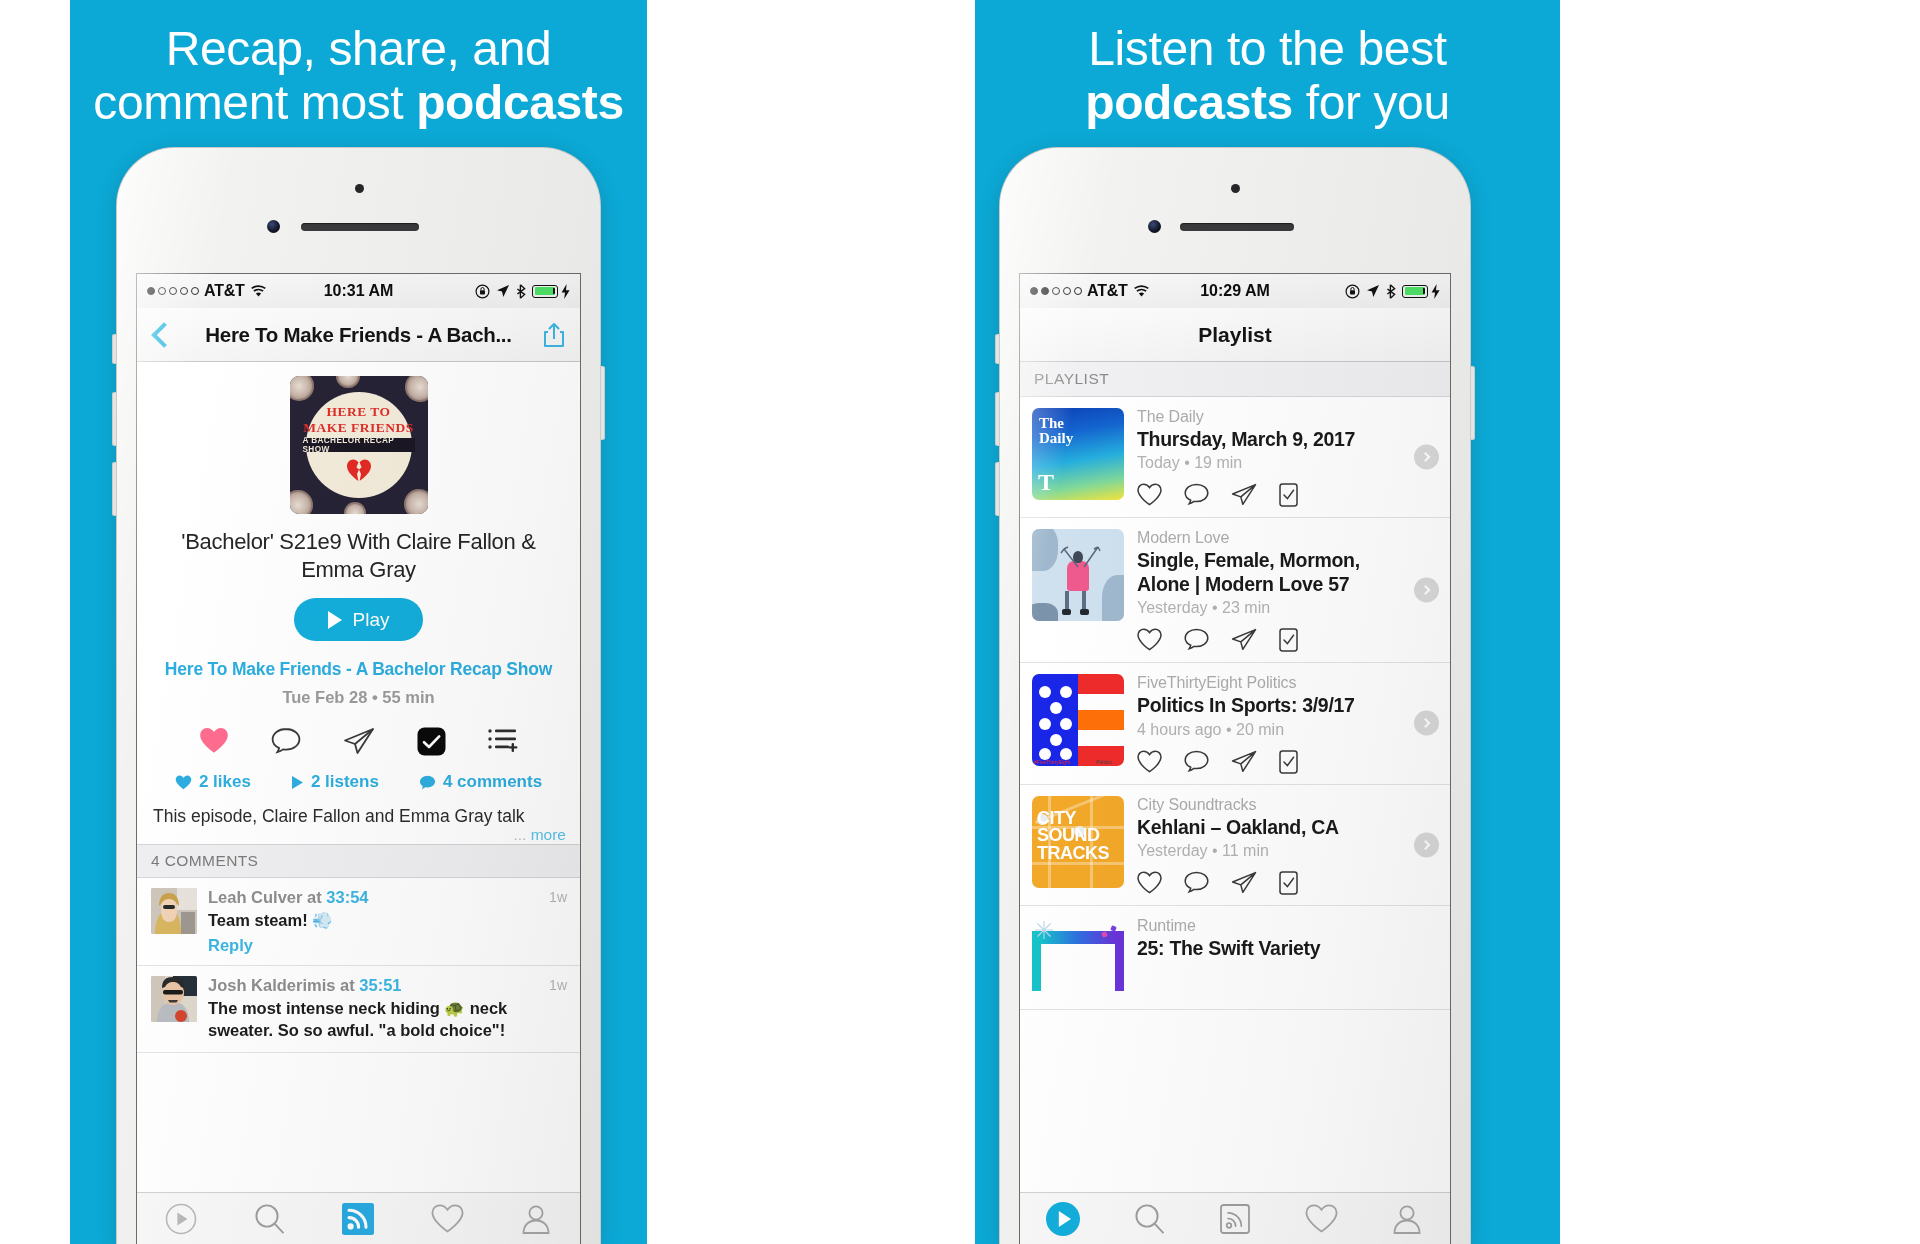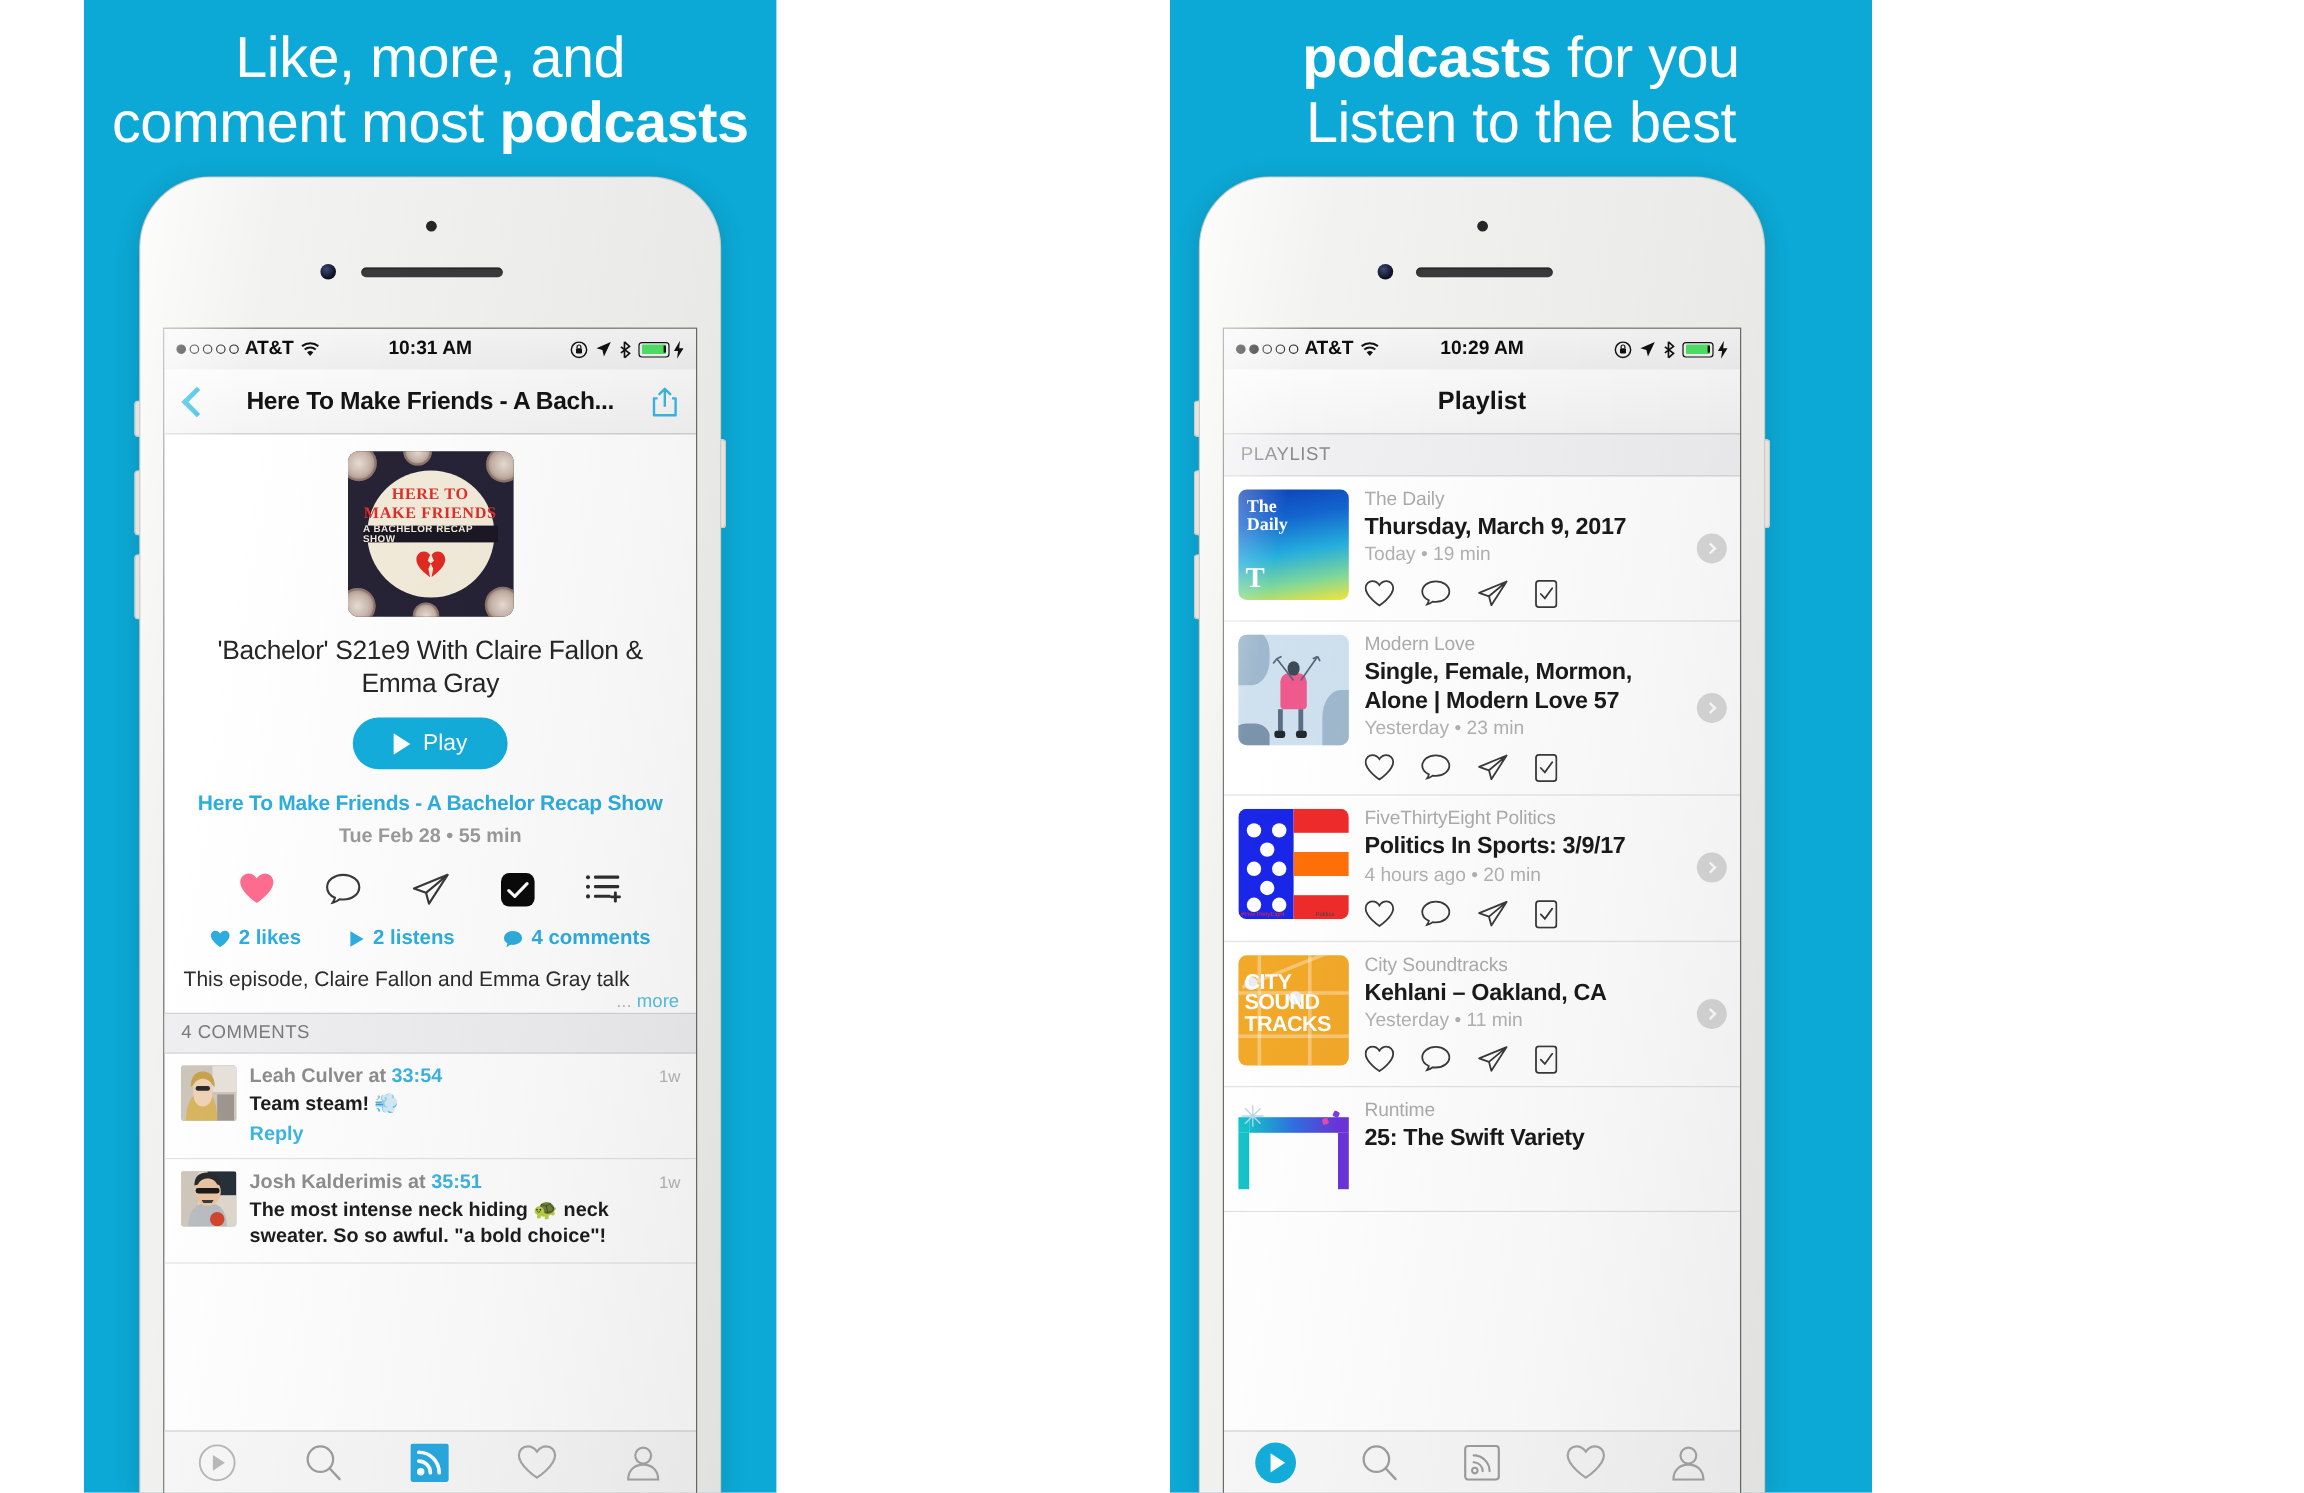--- a/index.html
+++ b/index.html
@@ -196,21 +196,21 @@
 
   svg { display:block; }
 </style>
 </head>
 <body>
 
 <div class="stage">
 
   <div class="panel panel-left">
     <div class="headline hl-left">
-      <div>Like, more, and</div>
+      <div>Recap, share, and</div>
       <div><span>comment most </span><b>podcasts</b></div>
     </div>
   </div>
 
   <div class="phone phone-left">
     <div class="side-btn btn-sil" style="top:186px"></div>
     <div class="side-btn btn-vol" style="top:244px"></div>
     <div class="side-btn btn-vol" style="top:314px"></div>
     <div class="side-btn btn-pwr" style="top:218px"></div>
     <div class="sensor" style="left:50%; top:36px; margin-left:-4px"></div>
@@ -453,22 +453,22 @@
             <circle cx="15" cy="9" r="6.6" fill="none" stroke="#a8a8a8" stroke-width="1.8"></circle>
             <path d="M2.5 29 C2.5 21 8 16.5 15 16.5 C22 16.5 27.5 21 27.5 29 Z" fill="none" stroke="#a8a8a8" stroke-width="1.8"></path>
           </svg>
         </div>
       </div>
     </div>
   </div>
 
   <div class="panel panel-right">
     <div class="headline hl-right">
+      <div>Listen to the best</div>
       <div><b>podcasts</b><span> for you</span></div>
-      <div>Listen to the best</div>
     </div>
   </div>
 
   <div class="phone phone-right">
     <div class="side-btn btn-sil" style="top:186px"></div>
     <div class="side-btn btn-vol" style="top:244px"></div>
     <div class="side-btn btn-vol" style="top:314px"></div>
     <div class="side-btn btn-pwr" style="top:218px"></div>
     <div class="sensor" style="left:50%; top:36px; margin-left:-4px"></div>
     <div class="cam-front" style="left:148px; top:72px"></div>

